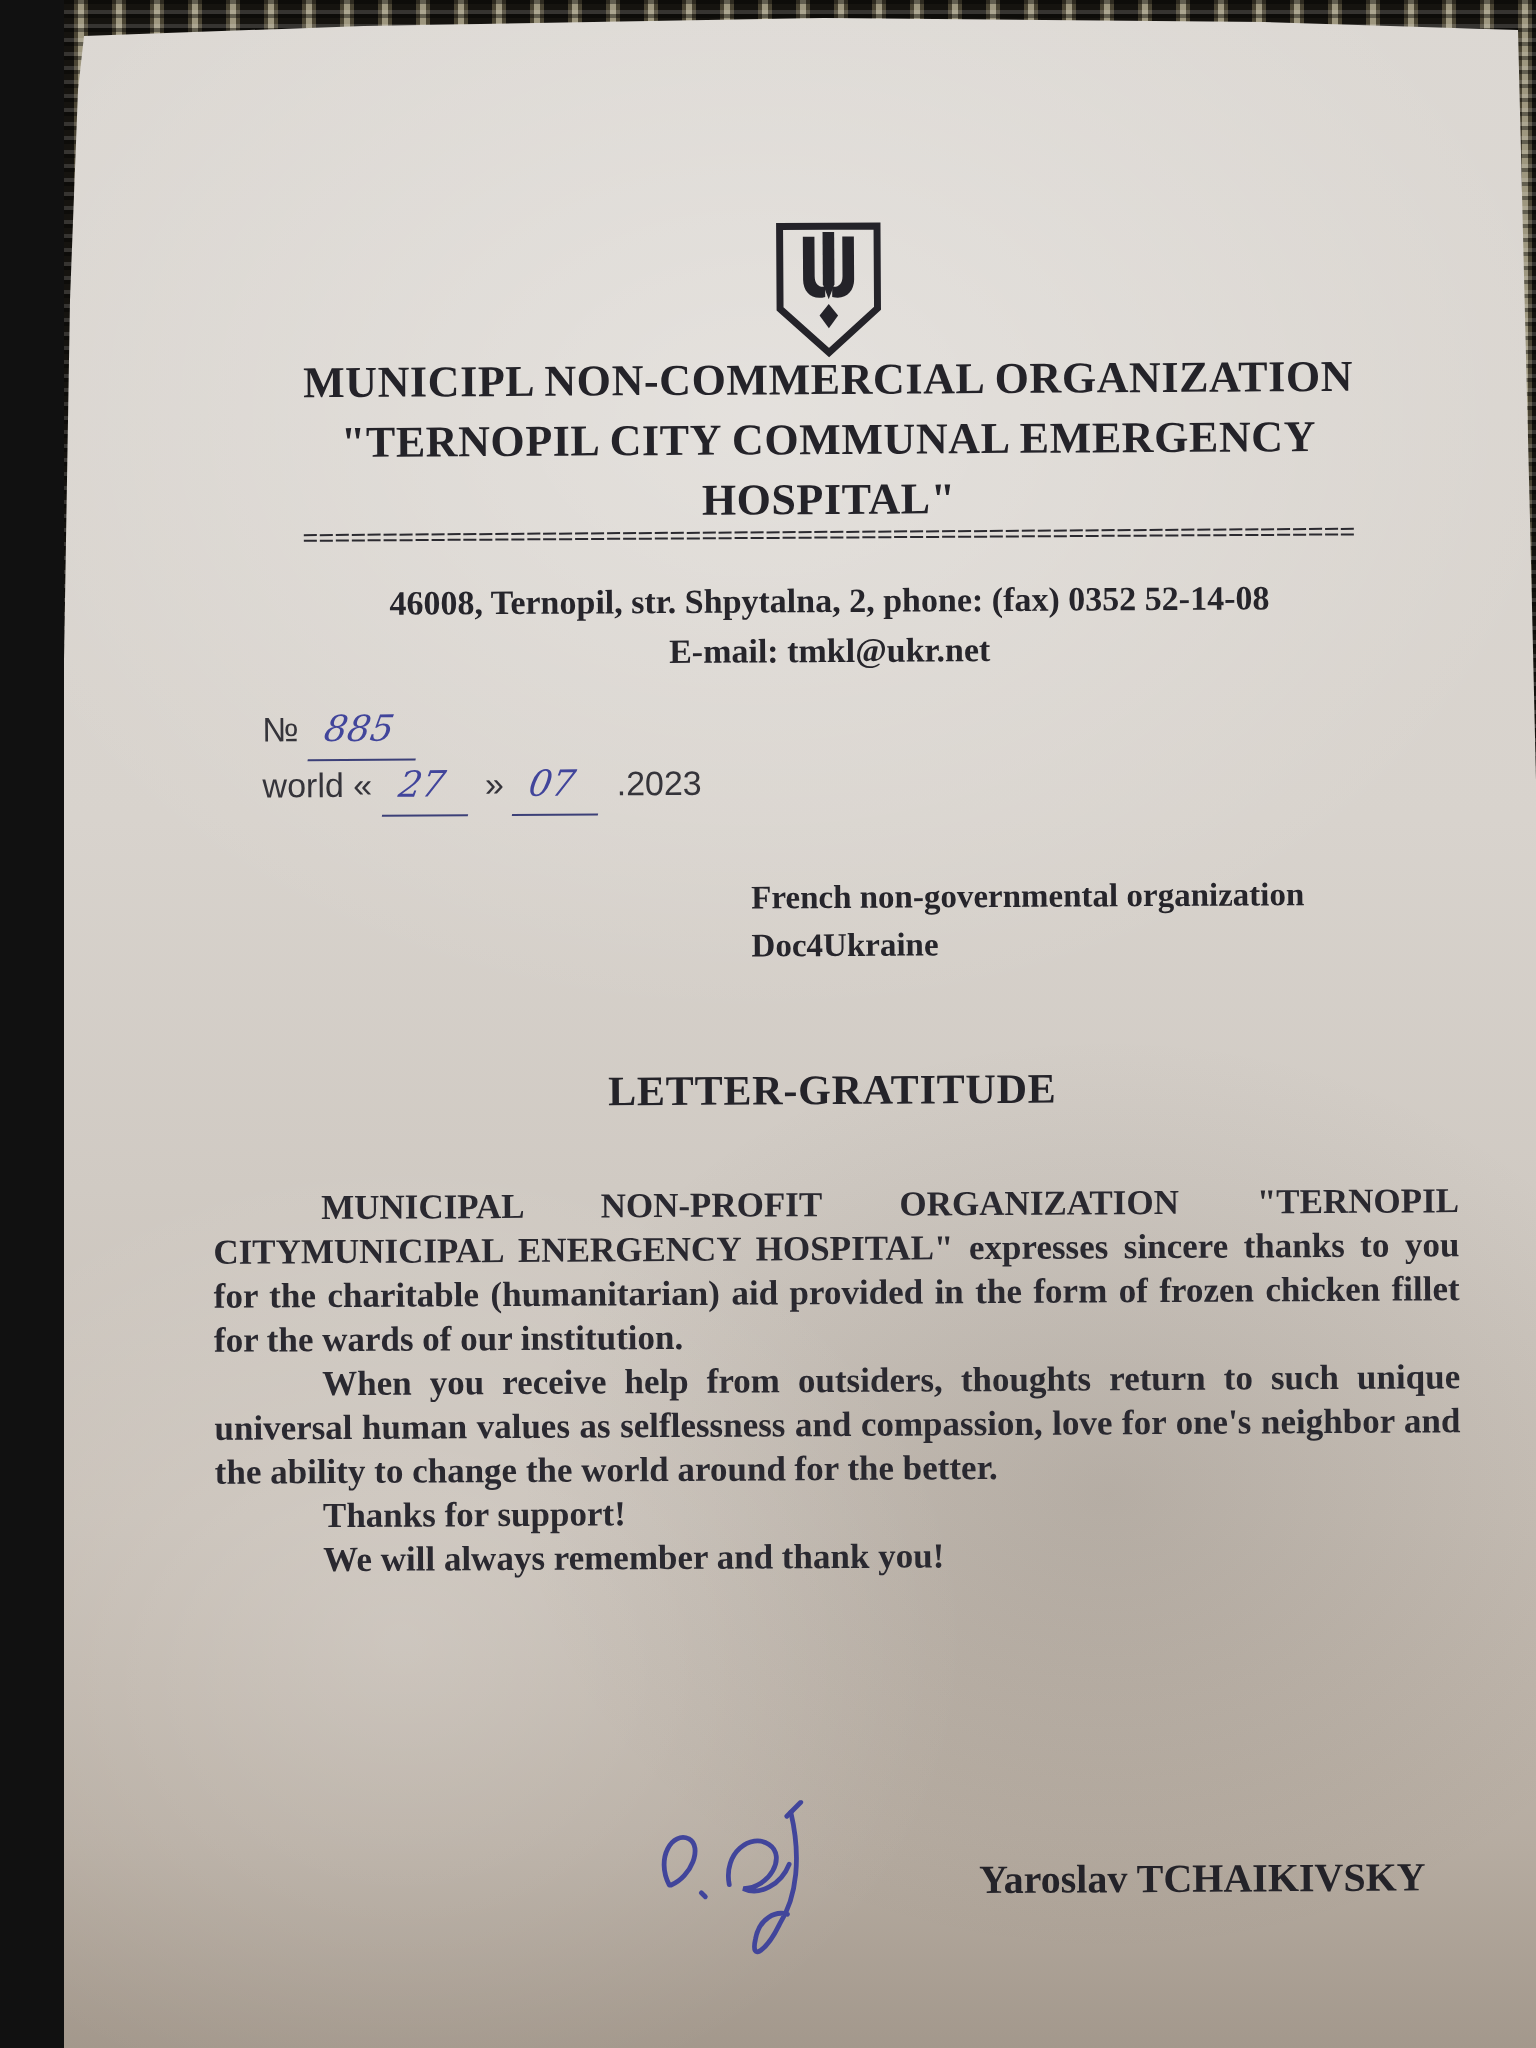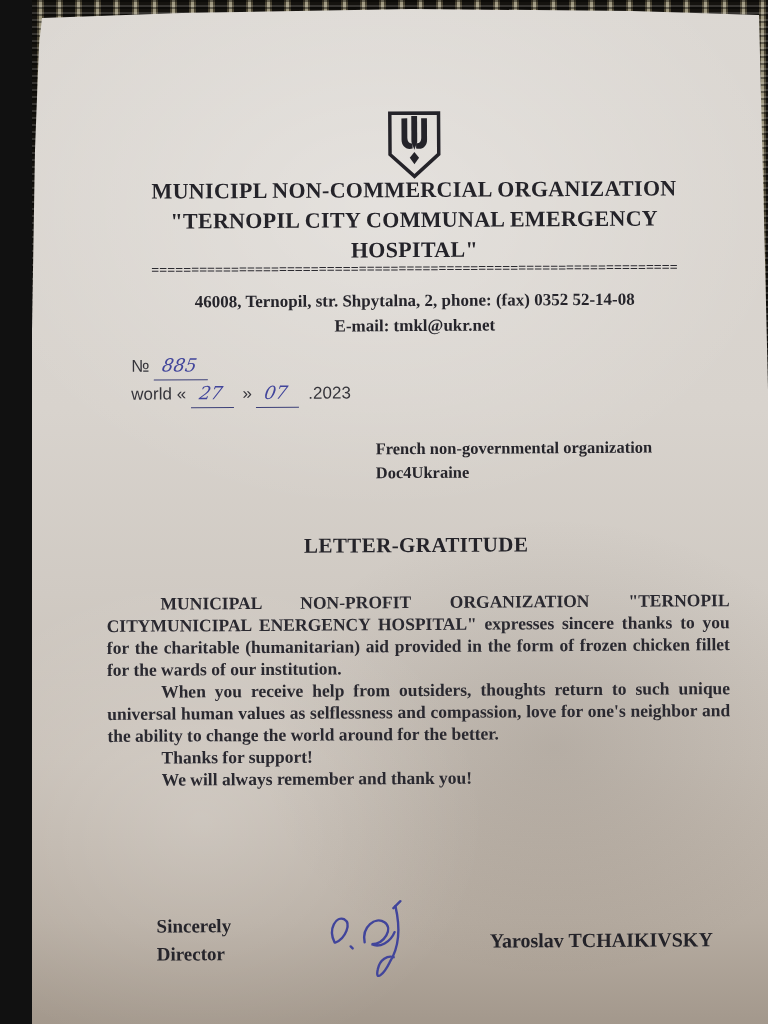--- a/index.html
+++ b/index.html
@@ -116,24 +116,20 @@
 
     <div class="title">LETTER-GRATITUDE</div>
 
     <div class="body-text">
       <p>MUNICIPAL NON-PROFIT ORGANIZATION "TERNOPIL CITYMUNICIPAL ENERGENCY HOSPITAL" expresses sincere thanks to you for the charitable (humanitarian) aid provided in the form of frozen chicken fillet for the wards of our institution.</p>
       <p>When you receive help from outsiders, thoughts return to such unique universal human values as selflessness and compassion, love for one's neighbor and the ability to change the world around for the better.</p>
       <p class="noj">Thanks for support!</p>
       <p class="noj">We will always remember and thank you!</p>
     </div>
 
-    <div class="closing">
-      <div>Sincerely</div>
-      <div>Director</div>
-    </div>
 
     <div class="signature-ink">
       <svg width="100" height="95" viewBox="0 0 100 95" aria-hidden="true">
         <g fill="none" stroke="#41459b" stroke-width="2.4" stroke-linecap="round">
           <path d="M20 42 C13 28 22 15 30 19 C37 23 31 38 21 42"></path>
           <path d="M36 46 l2 2"></path>
           <path d="M50 42 C47 26 61 16 70 22 C79 28 70 44 57 44 C65 48 76 42 80 32"></path>
           <path d="M79 8 L86 1"></path>
           <path d="M81 6 C86 28 84 48 75 62 C69 74 60 82 63 69 C65 59 73 55 79 57"></path>
         </g>

